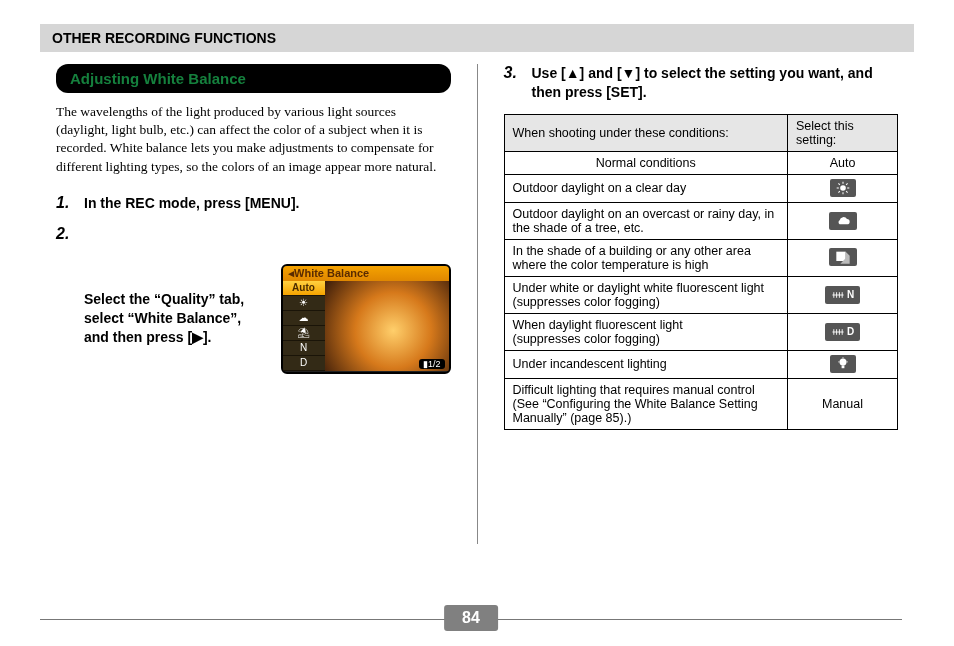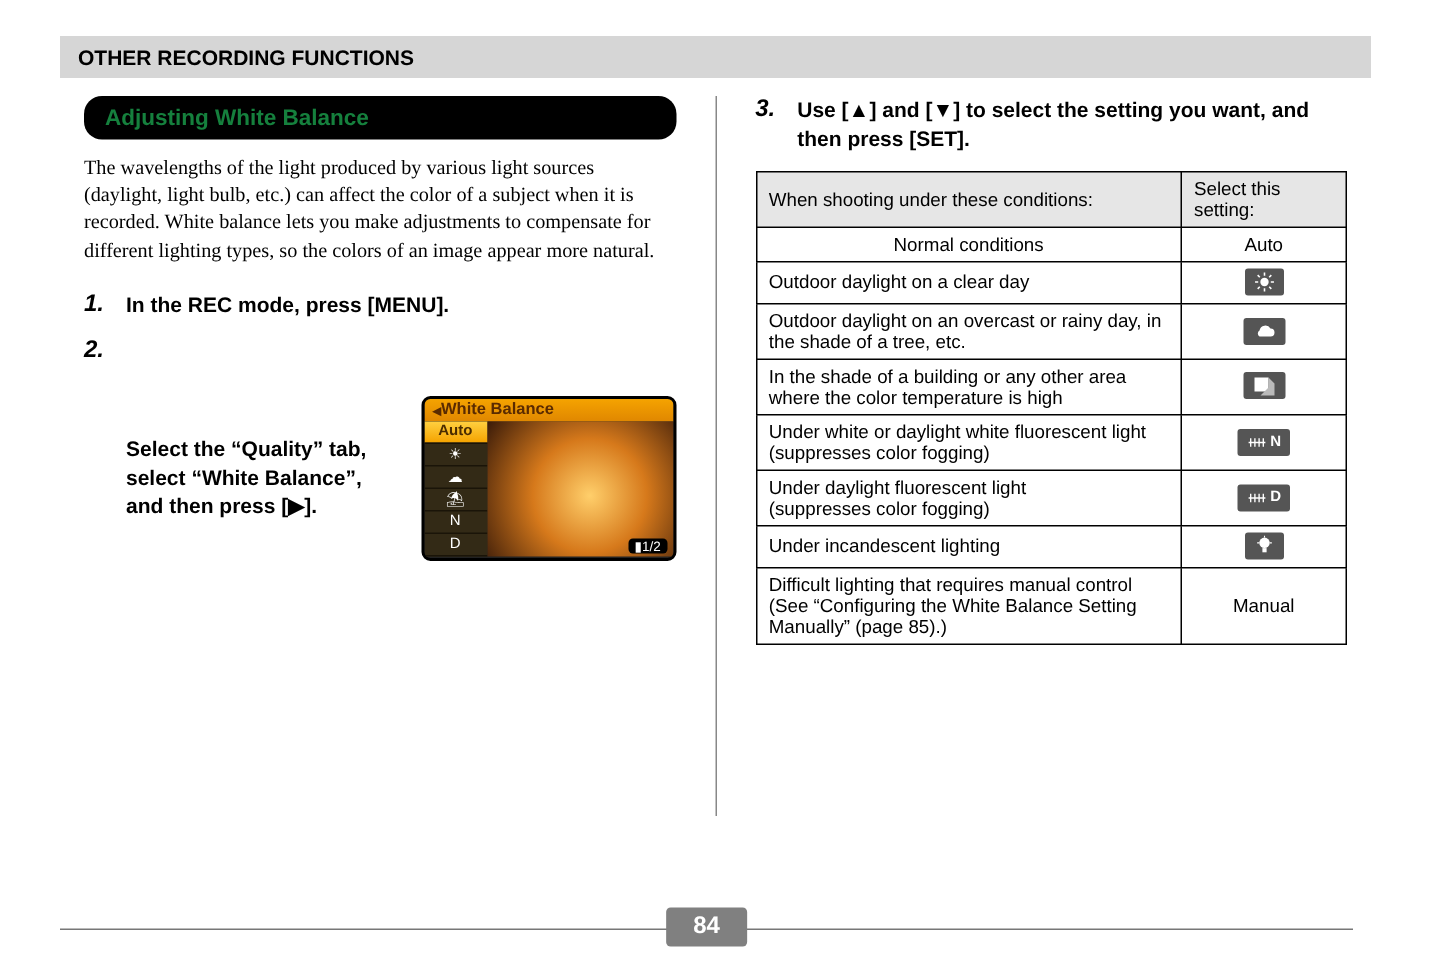--- a/index.html
+++ b/index.html
@@ -291,21 +291,21 @@
                     <line x1="4" y1="3" x2="4" y2="11"></line>
                     <line x1="8" y1="3" x2="8" y2="11"></line>
                     <line x1="12" y1="3" x2="12" y2="11"></line>
                     <line x1="16" y1="3" x2="16" y2="11"></line>
                   </g>
                 </svg>
                 <span class="wb-label">N</span>
               </span></td>
           </tr>
           <tr>
-            <td style="white-space: pre-line;">Under daylight fluorescent light
+            <td style="white-space: pre-line;">When daylight fluorescent light
 (suppresses color fogging)</td>
             <td class="icon-cell"><span class="wb-icon">
                 <svg width="14" height="12" viewBox="0 0 20 14">
                   <g stroke="#fff" stroke-width="1.3">
                     <line x1="2" y1="7" x2="18" y2="7"></line>
                     <line x1="4" y1="3" x2="4" y2="11"></line>
                     <line x1="8" y1="3" x2="8" y2="11"></line>
                     <line x1="12" y1="3" x2="12" y2="11"></line>
                     <line x1="16" y1="3" x2="16" y2="11"></line>
                   </g>

